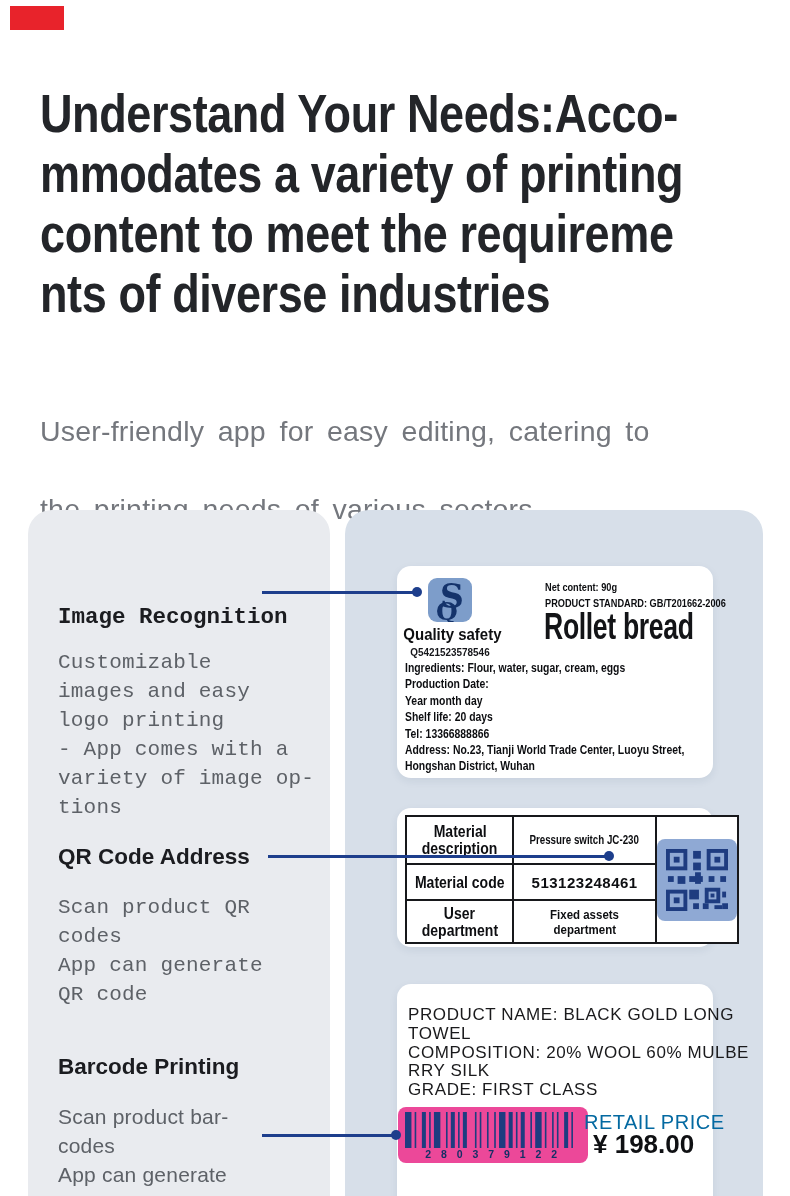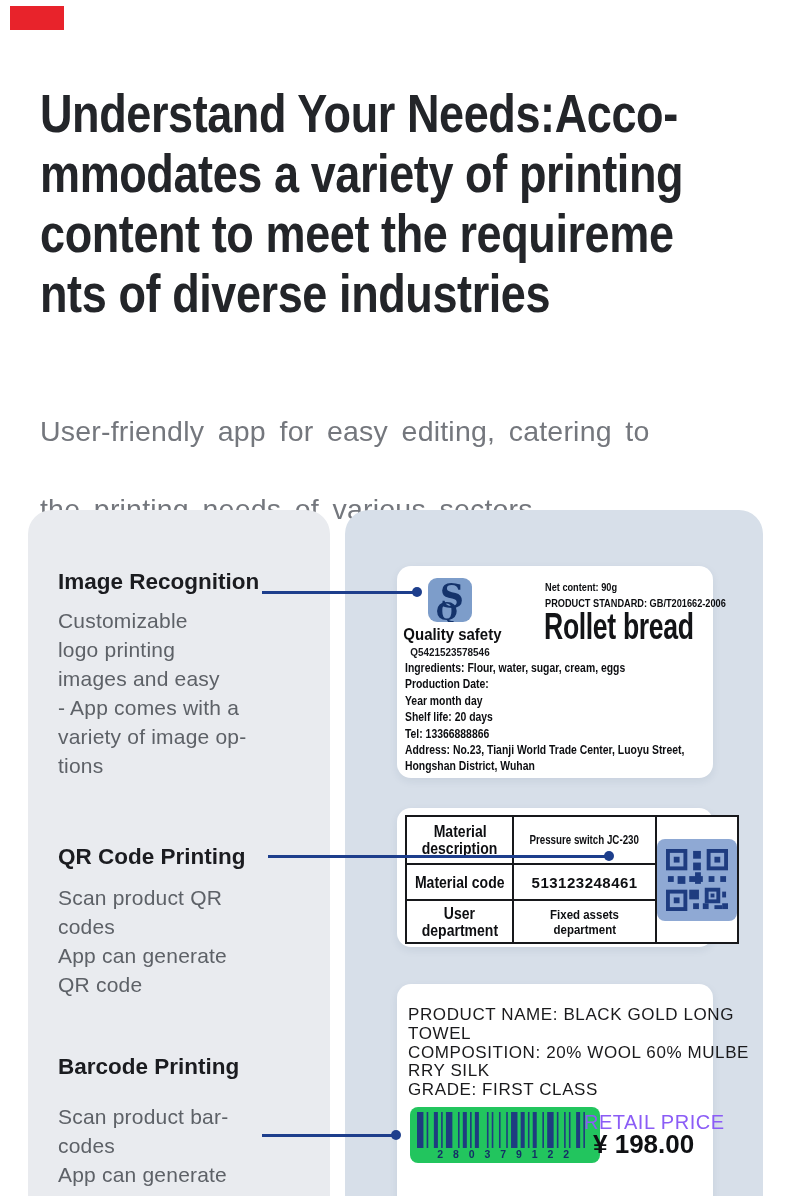--- a/index.html
+++ b/index.html
@@ -19,24 +19,24 @@
             line-height:37px;word-spacing:5.5px;letter-spacing:.2px;}
   .s-line{white-space:nowrap;margin-top:41px;}
 
   
   .panel{position:absolute;top:510px;height:720px;border-radius:24px;}
   .panel-left{left:28px;width:302px;background:#e9ebef;}
   .panel-right{left:345px;width:418px;background:#d7dfe9;}
 
   
   .feature{position:absolute;left:30px;right:14px;}
-  .f1{top:57px;} .f2{top:332px;} .f3{top:542px;}
+  .f1{top:92px;font-family:Liberation Mono, monospace;} .f2{top:332px;} .f3{top:542px;}
   .feature h2{margin:0;font-size:22.5px;line-height:30px;font-weight:700;color:#1b1c20;}
   .para{color:#5d6167;font-size:21px;line-height:29px;letter-spacing:.2px;}
-  .f1 .para{margin-top:9px;} .f2 .para{margin-top:11px;} .f3 .para{margin-top:20px;}
+  .f1 .para{margin-top:16px;} .f2 .para{margin-top:21px;font-family:Liberation Mono, monospace;} .f3 .para{margin-top:20px;}
 
   
   .card{position:absolute;left:52px;width:316px;background:#fff;border-radius:14px;
         box-shadow:0 3px 8px rgba(30,50,90,.08);}
   .card1{top:56px;height:212px;}
   .card2{top:298px;height:139px;}
   .card3{top:474px;height:231px;}
 
   
   .logo{position:absolute;left:31px;top:12px;width:44px;height:44px;border-radius:9px;background:#7d9dca;}
@@ -62,25 +62,25 @@
   .valA{font-weight:700;font-size:12.5px;}
   .valB{font-weight:700;font-size:15px;letter-spacing:.5px;}
   .valC{font-weight:700;font-size:13.5px;line-height:15px;}
   .qrcell{background:#fff;}
   .qrbox{width:80px;height:82px;margin:0 auto;background:#8fa9d4;border-radius:8px;
          display:flex;align-items:center;justify-content:center;}
 
   
   .tlines{position:absolute;left:11px;top:22px;font-size:17px;line-height:18.8px;
           letter-spacing:.6px;color:#1a1a1c;white-space:nowrap;}
-  .barcode{position:absolute;left:13px;top:123px;width:190px;height:56px;background:#22c55e;border-radius:8px;}
+  .barcode{position:absolute;left:1px;top:123px;width:190px;height:56px;background:#ec4899;border-radius:8px;}
   .bars{position:absolute;left:0;top:5px;}
   .digits{position:absolute;left:0;right:0;top:41px;text-align:center;font-size:10.5px;
           font-weight:700;color:#142f66;letter-spacing:3.5px;white-space:pre;}
-  .retail{position:absolute;left:187px;top:127px;font-size:20px;color:#8b5cf6;letter-spacing:.5px;white-space:nowrap;}
+  .retail{position:absolute;left:187px;top:127px;font-size:20px;color:#0369a1;letter-spacing:.5px;white-space:nowrap;}
   .price{position:absolute;left:196px;top:145px;font-size:26px;font-weight:700;color:#0f1013;white-space:nowrap;}
 
   
   .cline{position:absolute;height:3px;background:#1d3e8c;z-index:20;}
   .cdot{position:absolute;width:10px;height:10px;border-radius:50%;background:#1d3e8c;z-index:21;}
   .l1{left:262px;top:591px;width:152px;} .d1{left:412px;top:587px;}
   .l2{left:268px;top:855px;width:338px;} .d2{left:604px;top:851px;}
   .l3{left:262px;top:1134px;width:131px;} .d3{left:391px;top:1130px;}
 </style>
 </head>
@@ -100,29 +100,29 @@
   <div class="subtitle">
     <div class="s-line">User-friendly app for easy editing, catering to</div>
     <div class="s-line">the printing needs of various sectors</div>
   </div>
 
   <section class="panel panel-left">
     <div class="feature f1">
       <h2>Image Recognition</h2>
       <div class="para">
         <div>Customizable</div>
+        <div>images and easy</div>
         <div>logo printing</div>
-        <div>images and easy</div>
         <div>- App comes with a</div>
         <div>variety of image op-</div>
         <div>tions</div>
       </div>
     </div>
     <div class="feature f2">
-      <h2>QR Code Printing</h2>
+      <h2>QR Code Address</h2>
       <div class="para">
         <div>Scan product QR</div>
         <div>codes</div>
         <div>App can generate</div>
         <div>QR code</div>
       </div>
     </div>
     <div class="feature f3">
       <h2>Barcode Printing</h2>
       <div class="para">

